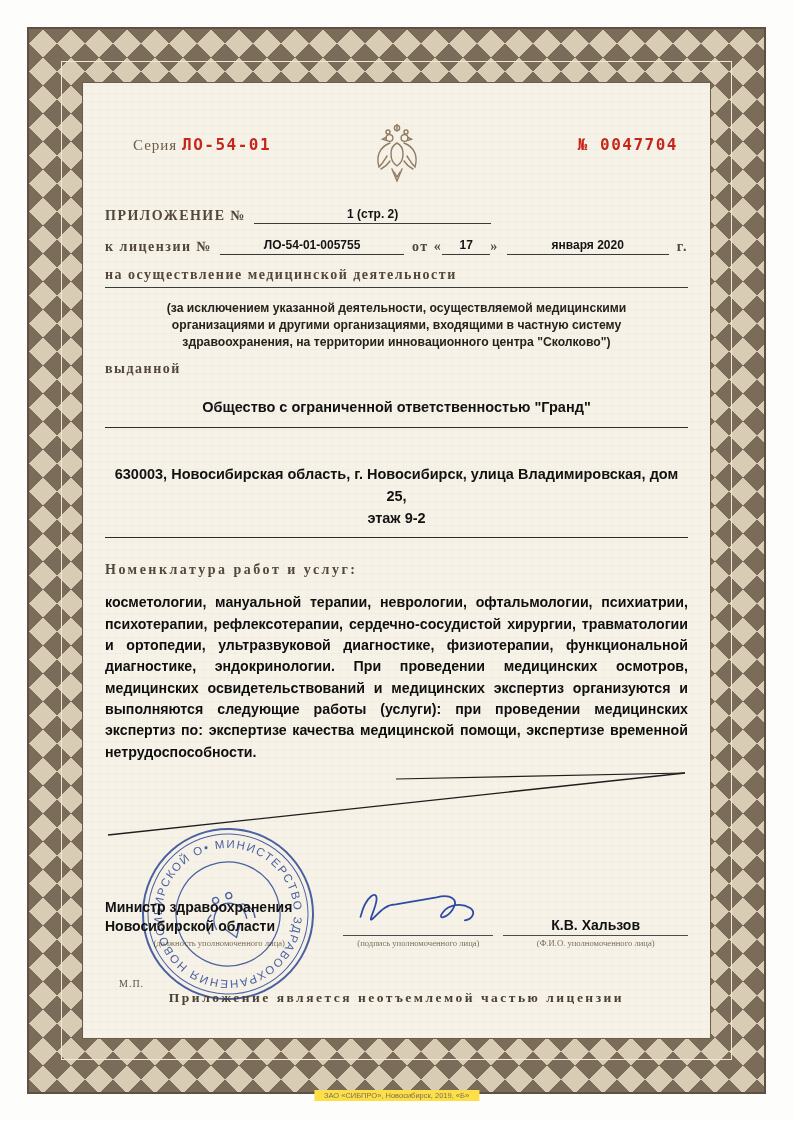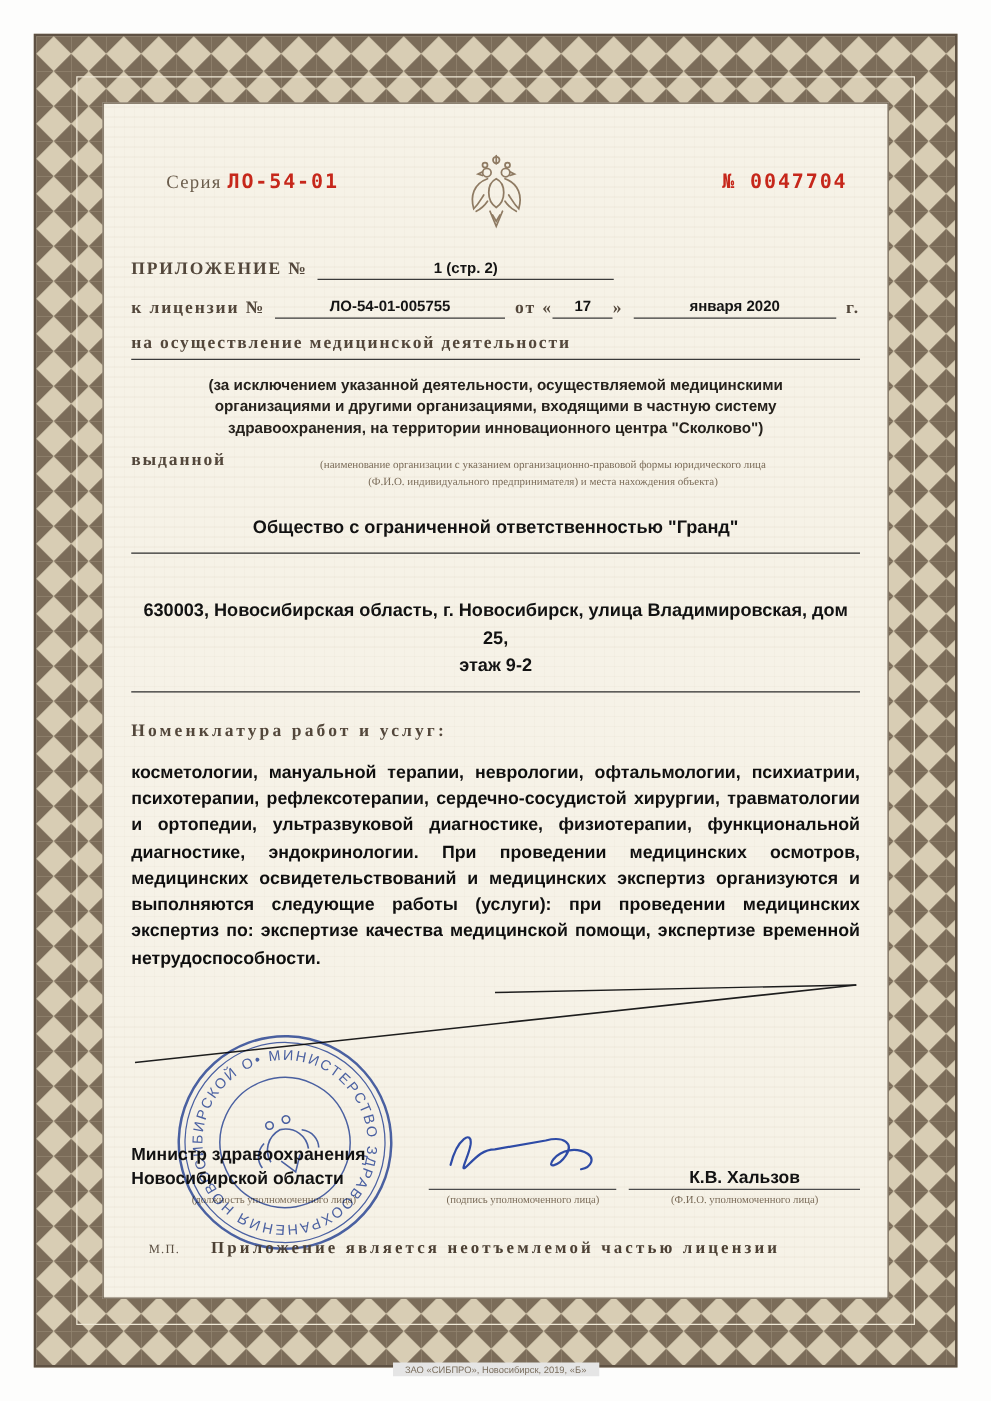--- a/index.html
+++ b/index.html
@@ -68,21 +68,21 @@
 
   .mp{margin-top:30px;margin-left:14px;font-family:"Liberation Serif",serif;font-size:10px;color:#5c5043;letter-spacing:1px;}
 
   .stamp{position:absolute;left:56px;top:742px;width:178px;height:178px;opacity:0.85;
          transform:rotate(-20deg);mix-blend-mode:multiply;}
 
   .footer{position:absolute;left:0;right:0;bottom:32px;text-align:center;font-family:"Liberation Serif",serif;
           font-weight:bold;font-size:13.5px;letter-spacing:2.5px;color:#4c4034;}
 
   .imprint{position:absolute;left:50%;transform:translateX(-50%);bottom:20px;font-size:7.5px;color:#7a6e5e;
-           background:#e5e5e5;padding:1px 10px;white-space:nowrap;z-index:5;}
+           background:#fde047;padding:1px 10px;white-space:nowrap;z-index:5;}
 </style>
 </head>
 <body>
 
 <div class="page">
 
   <div class="band">
     <div class="band-inner-line"></div>
   </div>
 
@@ -138,24 +138,20 @@
         <span class="gap"></span>
         <span class="flabel">г.</span>
       </div>
 
       <div class="activity flabel">на осуществление медицинской деятельности</div>
 
       <div class="note">(за исключением указанной деятельности, осуществляемой медицинскими организациями и другими организациями, входящими в частную систему здравоохранения, на территории инновационного центра "Сколково")</div>
 
       <div class="issued-row">
         <span class="flabel">выданной</span>
-        <span class="tiny-note">
-          <span>(наименование организации с указанием организационно-правовой формы юридического лица</span><br>
-          <span>(Ф.И.О. индивидуального предпринимателя) и места нахождения объекта)</span>
-        </span>
       </div>
 
       <div class="org">Общество с ограниченной ответственностью "Гранд"</div>
 
       <div class="addr">
         <span>630003, Новосибирская область, г. Новосибирск, улица Владимировская, дом 25,</span><br>
         <span>этаж 9-2</span>
       </div>
 
       <div class="nomen-label">Номенклатура работ и услуг:</div>

